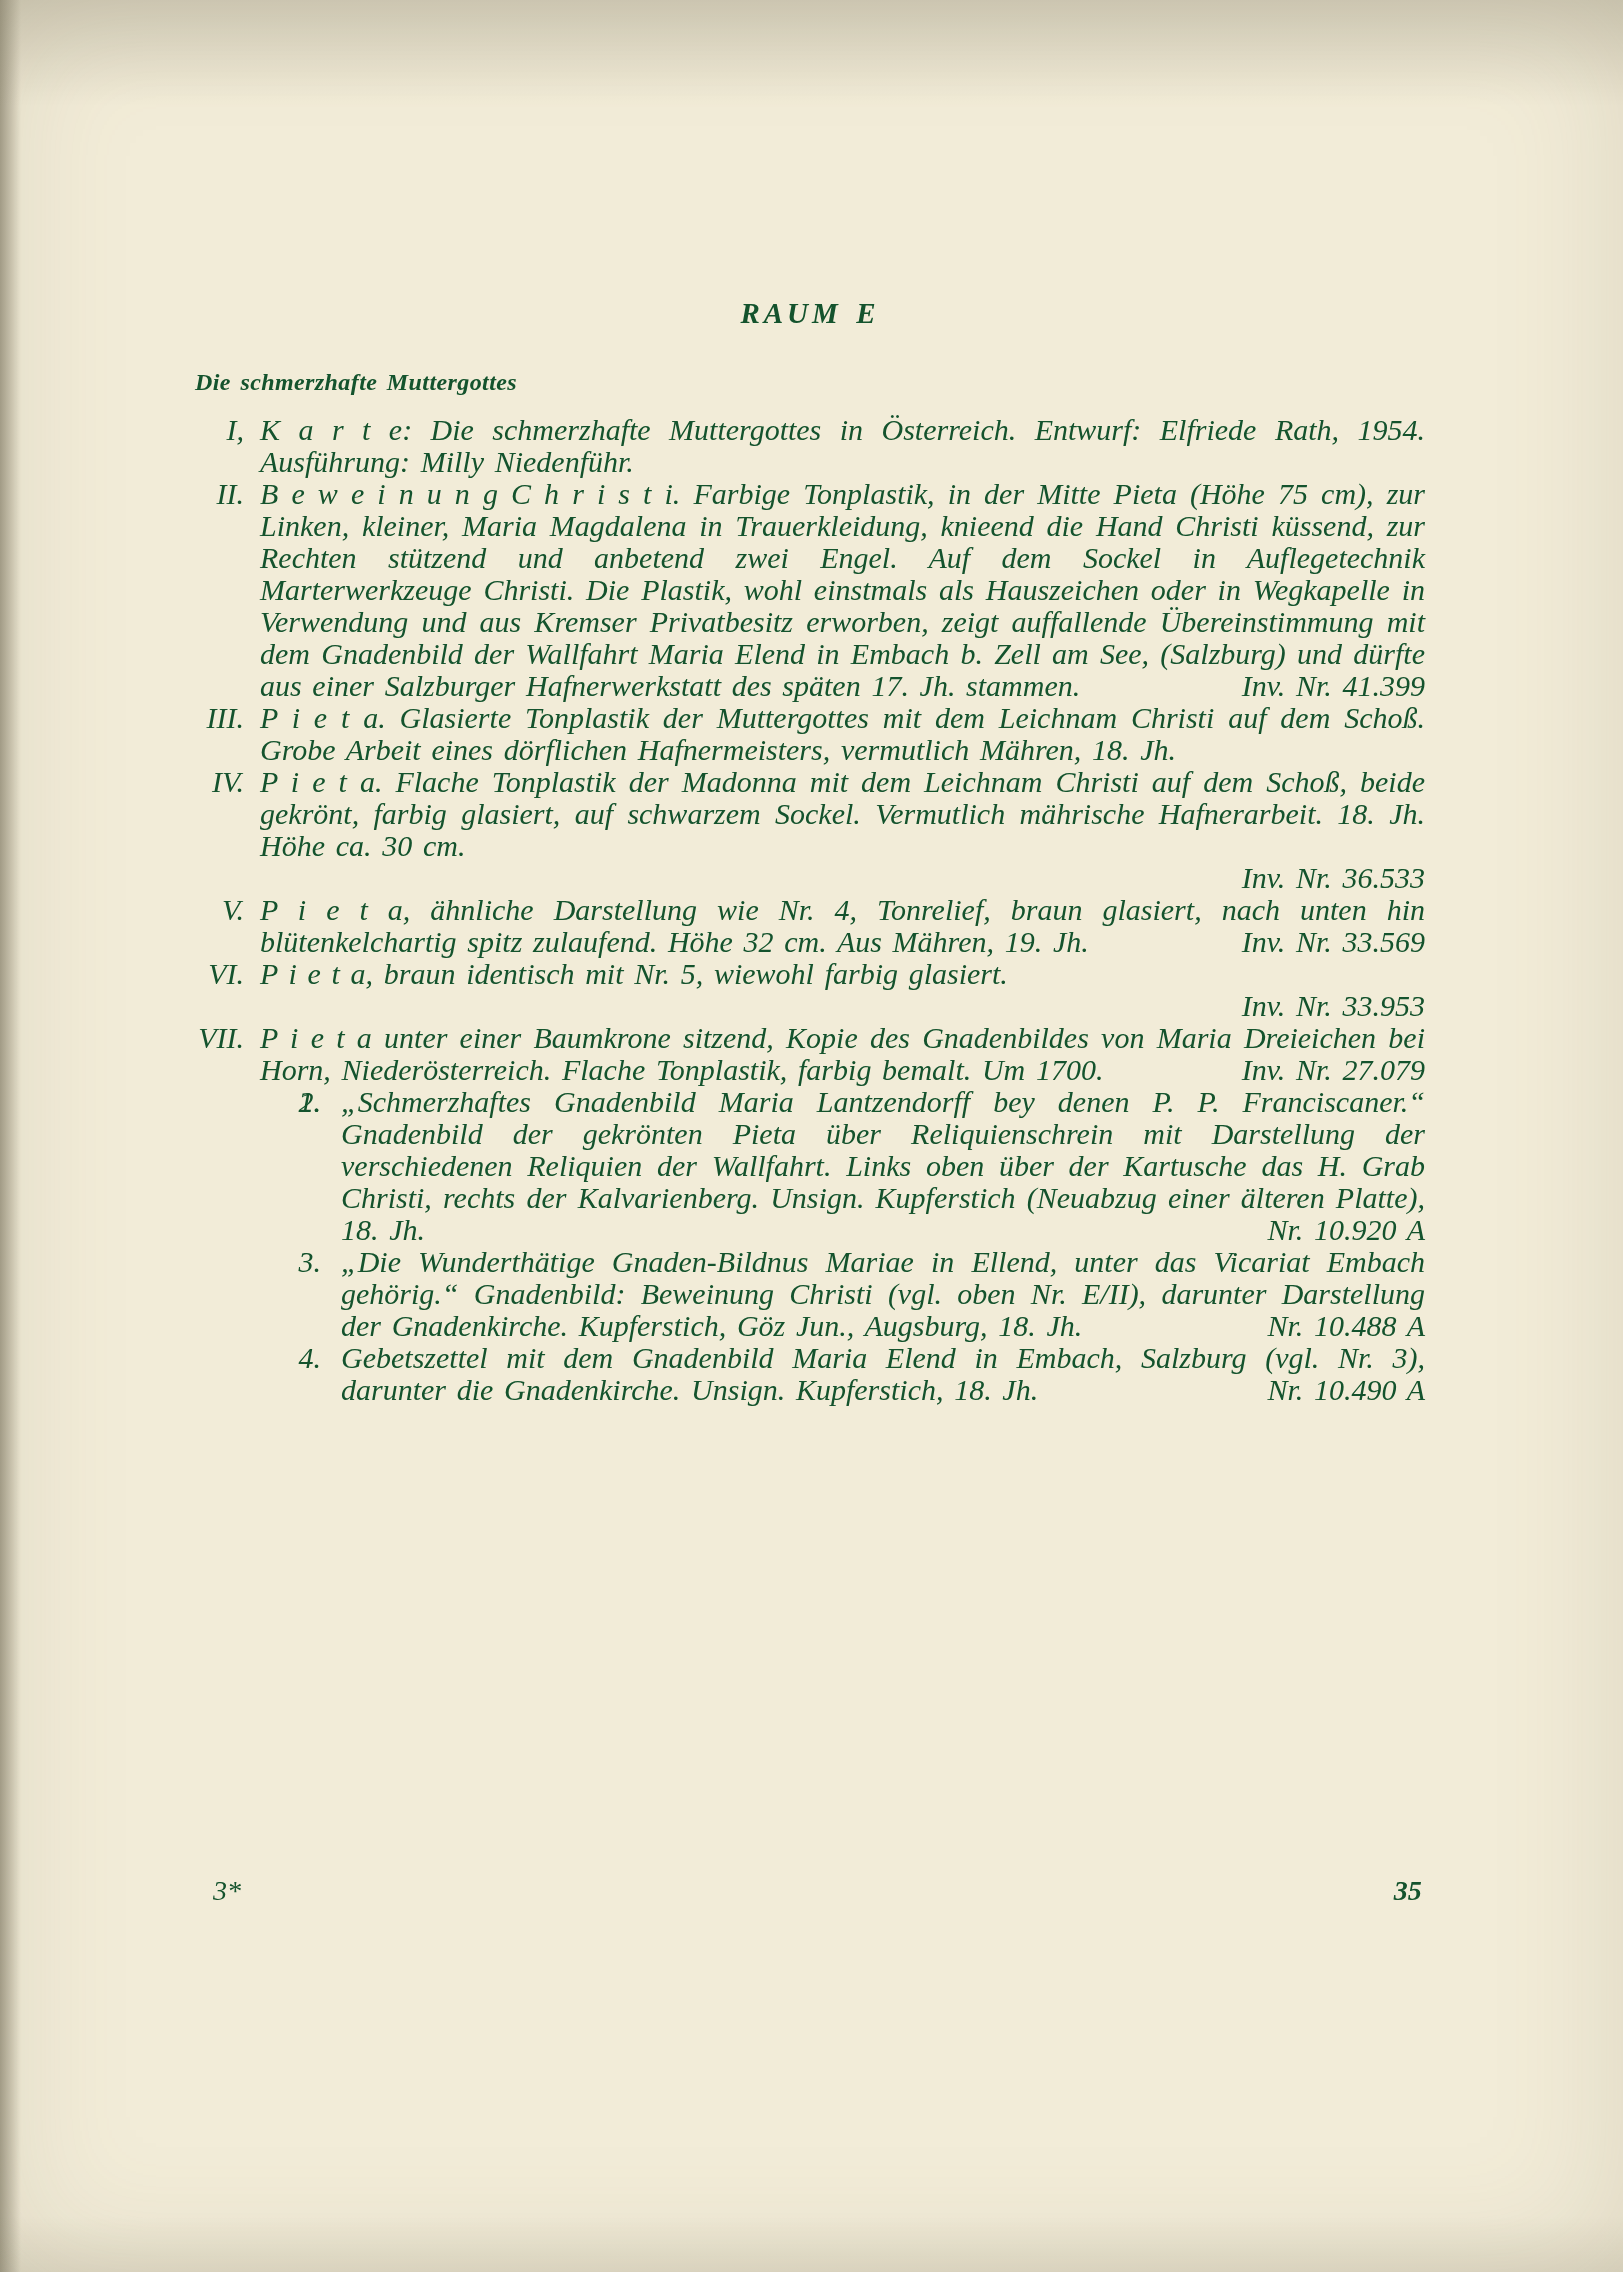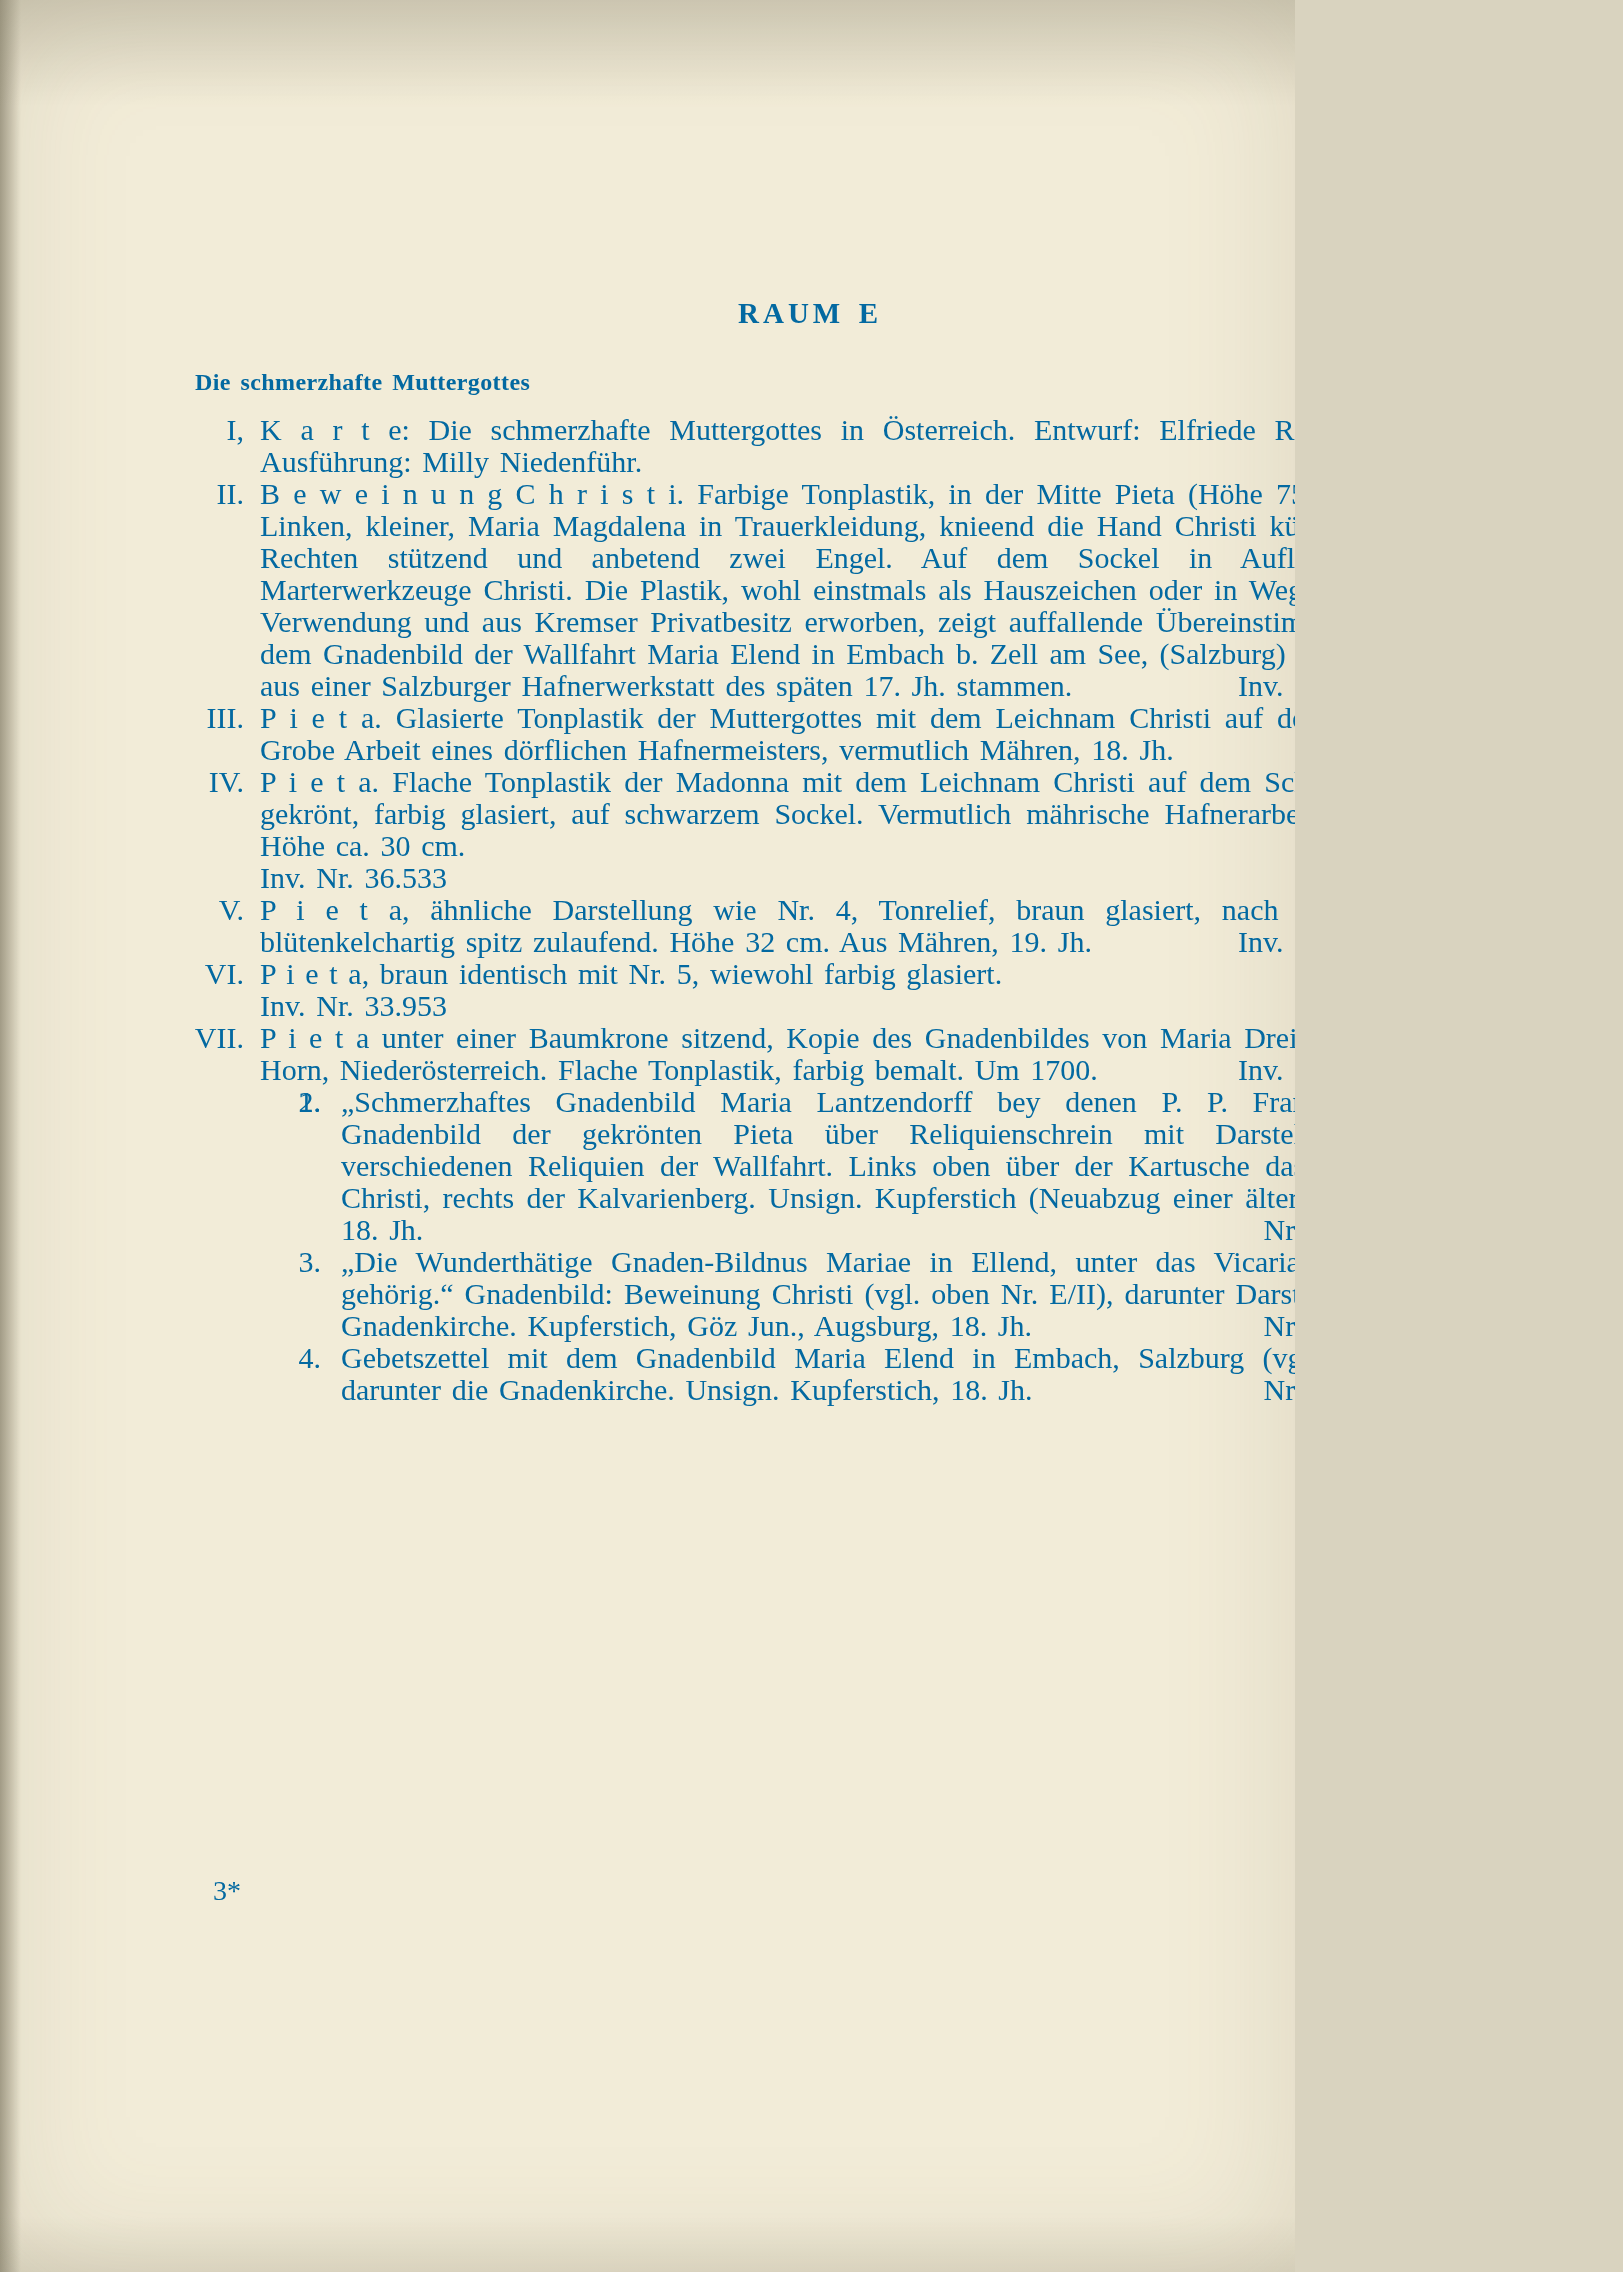--- a/index.html
+++ b/index.html
@@ -3,26 +3,27 @@
 <meta charset="utf-8">
 <style>
   * { margin: 0; padding: 0; box-sizing: border-box; }
   html, body { width: 1623px; }
   body {
     font-family: "Liberation Serif", serif;
     background: #d9d3bf;
   }
   .page {
     position: relative;
-    width: 1295px;
+    width: 1623px;
     height: 2273px;
     background: #f2ecd8;
-    color: #0369a1;
+    color: #14532d;
     overflow: hidden;
     box-shadow: inset 0 0 130px rgba(120,112,85,0.18);
+    font-style: italic;
   }
   .page-edge-left {
     position: absolute; left: 0; top: 0; bottom: 0; width: 21px;
     background: linear-gradient(90deg, rgba(104,98,76,0.55), rgba(104,98,76,0));
   }
   .page-edge-top {
     position: absolute; left: 0; top: 0; right: 0; height: 106px;
     background: linear-gradient(180deg, rgba(140,134,112,0.30), rgba(140,134,112,0));
   }
   .page-edge-bottom {
@@ -69,20 +70,21 @@
   }
   .entry-text::after { content: ""; display: block; clear: both; }
   .inv {
     float: right;
     white-space: nowrap;
     margin-left: 24px;
   }
   .inv-block {
     float: none;
     display: block;
+    text-align: right;
     margin-left: 0;
   }
   .vitrine-item { padding-left: 146px; }
   .vitrine-item .entry-label { left: 0; width: 126px; }
   .footer {
     position: absolute;
     top: 1578px;
     left: 0;
     right: 0;
     display: flex;

